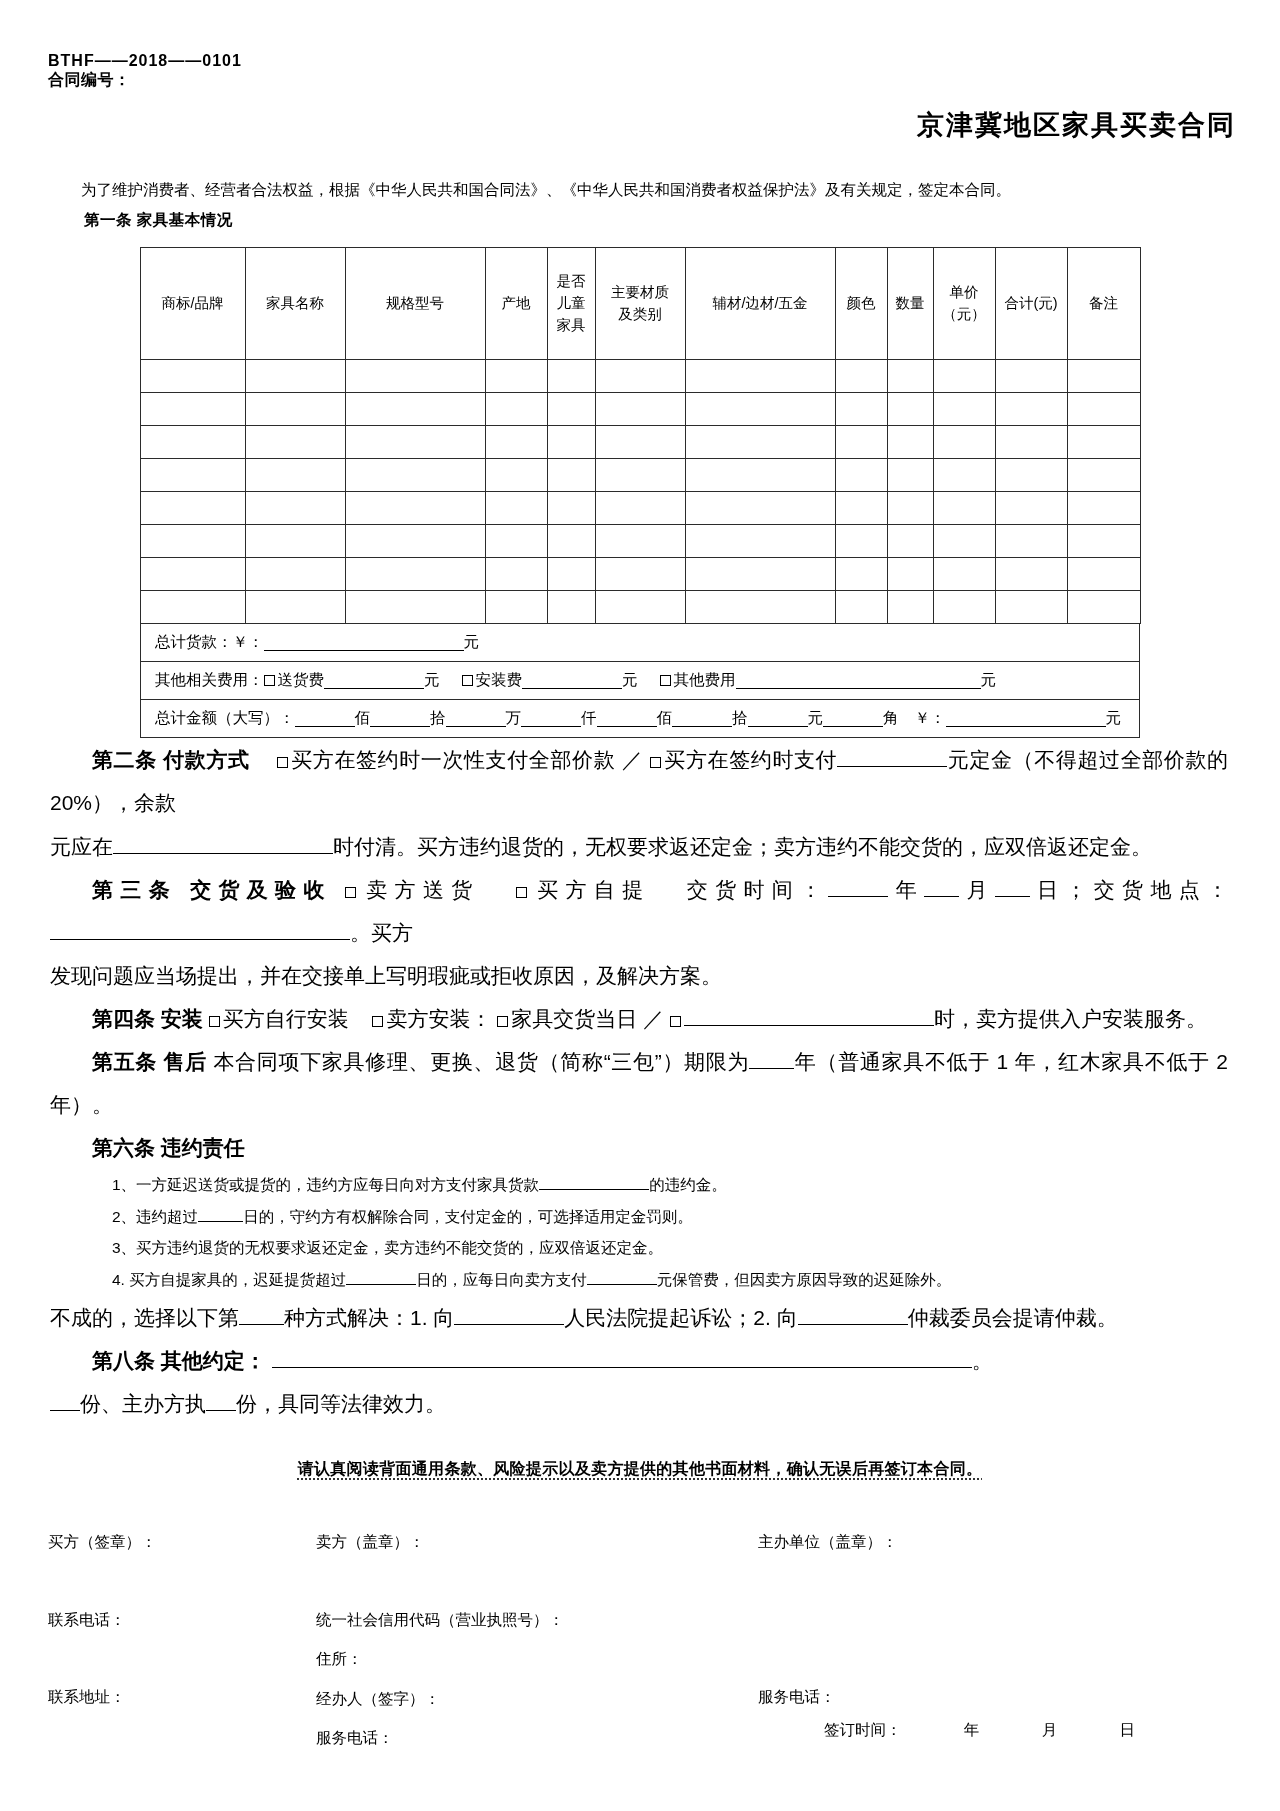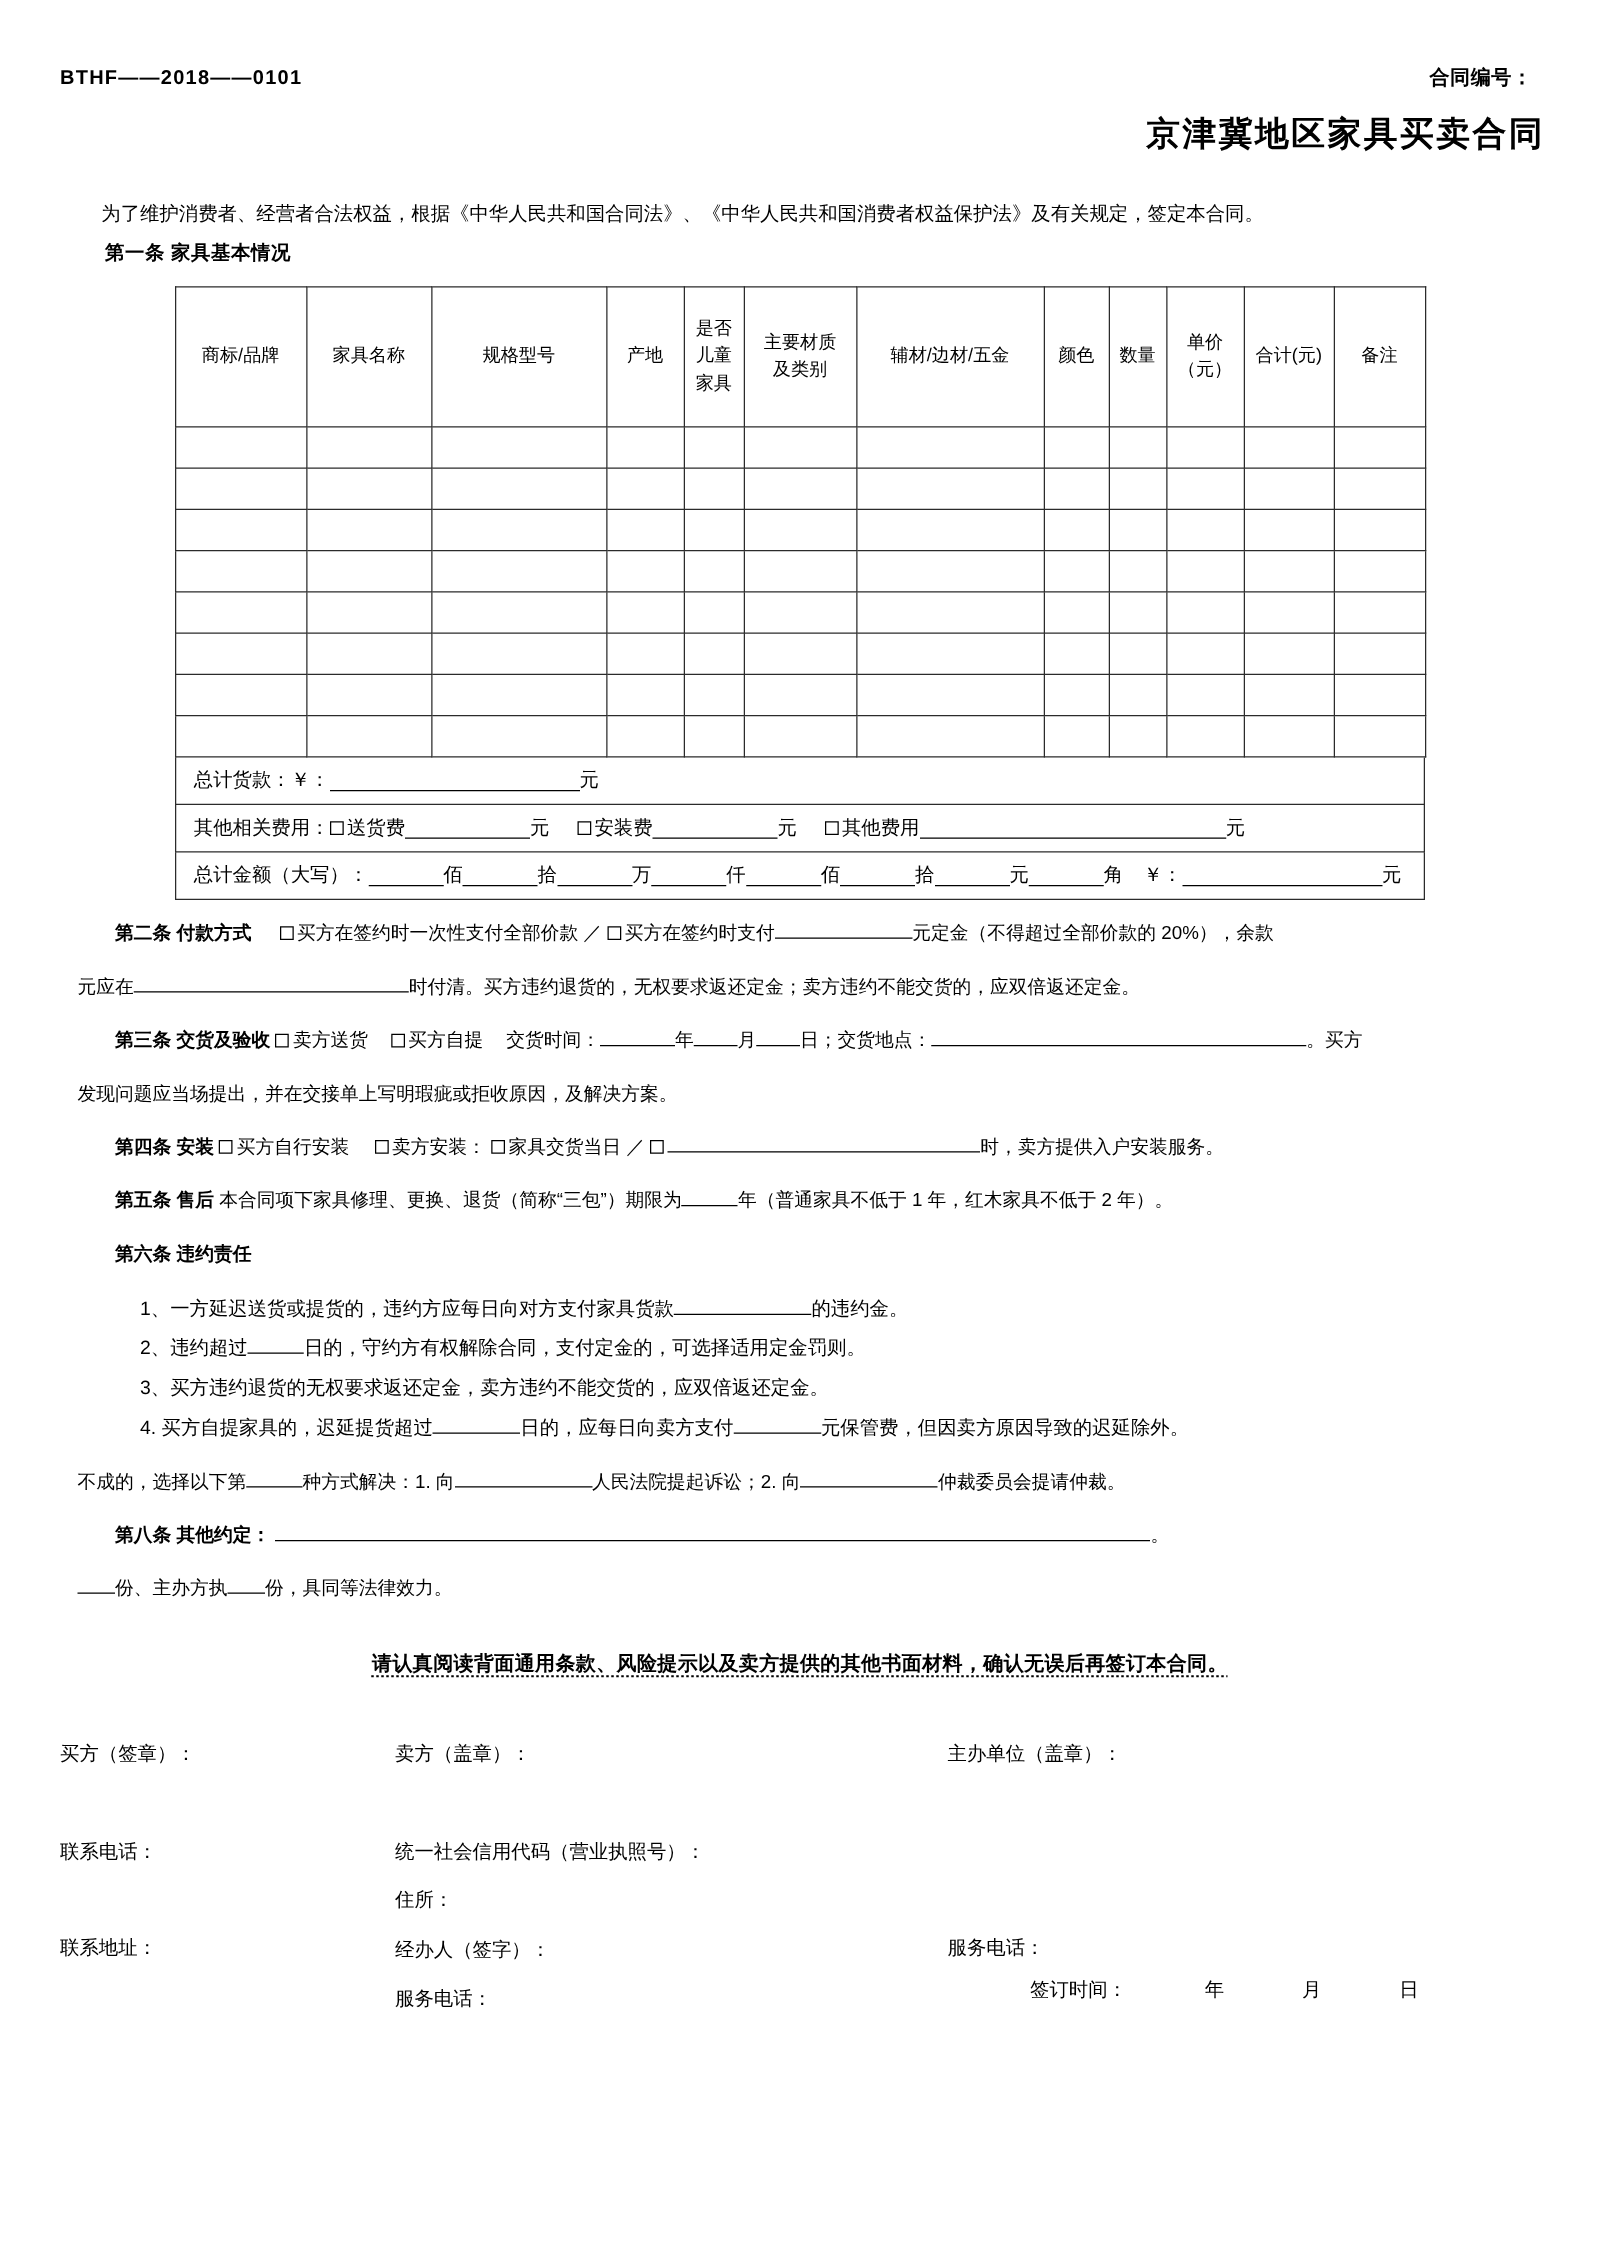--- a/index.html
+++ b/index.html
@@ -22,20 +22,21 @@
   }
 
   
   .doc-head {
     display: flex;
     justify-content: space-between;
     align-items: baseline;
     font-size: 16px;
     letter-spacing: 0.5px;
     padding: 0 10px 0 4px;
+    flex-direction: column;
   }
   .doc-code { font-weight: 600; letter-spacing: 1px; }
   .doc-no { font-weight: 600; }
 
   .doc-title {
     text-align: right;
     font-size: 27px;
     font-weight: 700;
     letter-spacing: 2px;
     margin: 16px 0 0 0;
@@ -99,24 +100,24 @@
   .ul-100 { width:100px; }
   .ul-35 { width:35px; } .ul-110 { width:110px; }
   .cb {
     display:inline-block; width:11px; height:11px;
     border:1.3px solid #000; margin-right:3px; vertical-align: -1px;
   }
 
   
   .body-text { padding: 0 8px 0 6px; }
   .para {
-    font-size: 15px;
+    font-size: 21px;
     line-height: 2.05;
     text-align: justify;
-    margin: 12px;
+    margin: 0;
   }
   .para.indent { text-indent: 2em; }
   .b { font-weight: 700; }
   .sub {
     font-size: 15.5px;
     line-height: 2.05;
     margin: 0;
     padding-left: 62px;
   }
   .notice {

